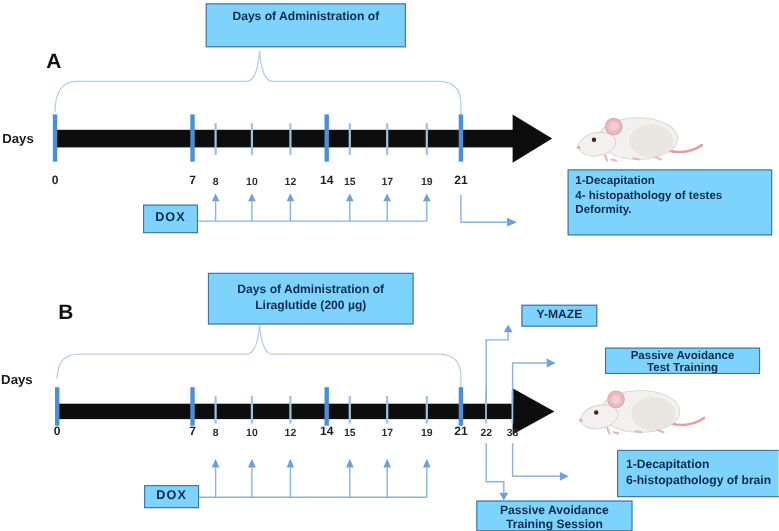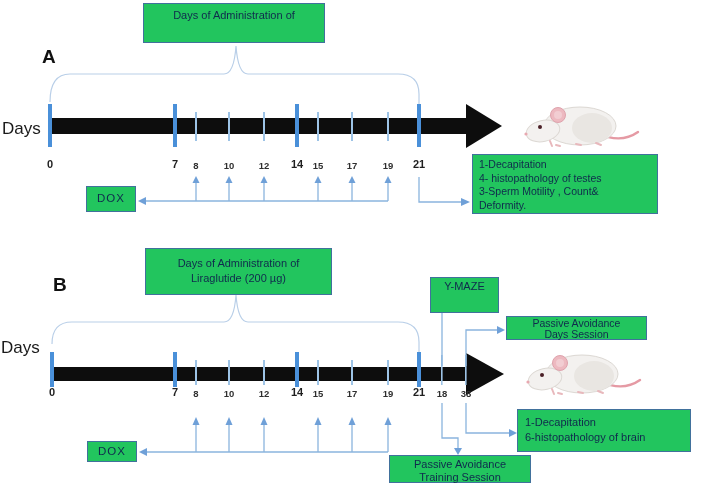--- a/index.html
+++ b/index.html
@@ -1,24 +1,24 @@
 <!DOCTYPE html>
 <html><head>
 <meta charset="utf-8">
 <style>
   html,body{margin:0;padding:0;background:#fff;}
   #fig{position:relative;width:708px;height:483px;background:#ffffff;overflow:hidden;
        font-family:"Liberation Sans",sans-serif;}
   svg{position:absolute;left:0;top:0;z-index:0;}
   .abs{position:absolute;z-index:1;}
-  .box{position:absolute;z-index:1;background:#22c55e;border:1.5px solid #41719c;
-       color:#102a4d;font-weight:normal;box-sizing:border-box;}
+  .box{position:absolute;z-index:1;background:#7dd3fc;border:1.5px solid #41719c;
+       color:#102a4d;font-weight:bold;box-sizing:border-box;margin-left:44px;}
   .box.center{text-align:center;}
   .panel-letter{font-weight:bold;font-size:19px;color:#111;}
-  .axis-label{font-weight:normal;font-size:17px;color:#1a1a1a;}
+  .axis-label{font-weight:bold;font-size:12px;color:#1a1a1a;}
   .num{position:absolute;z-index:1;transform:translateX(-50%);font-weight:bold;
        font-size:11px;color:#1f1f1f;white-space:nowrap;}
   .num.sm{font-size:9.5px;color:#2f2f2f;}
   .line1,.line2,.bline{pointer-events:none;}
 </style>
 </head>
 <body>
 
 <div id="fig">
 
@@ -151,21 +151,20 @@
 <span class="num sm" style="left:318px;top:160px;">15</span>
 <span class="num sm" style="left:352px;top:160px;">17</span>
 <span class="num sm" style="left:388px;top:160px;">19</span>
 <span class="num" style="left:419px;top:158px;">21</span>
 
 <div class="box center" style="left:86px;top:186px;width:50px;height:26px;font-size:11.5px;line-height:23px;letter-spacing:1px;">DOX</div>
 
 <div class="box" style="left:472px;top:154px;width:186px;height:60px;font-size:10.5px;line-height:13.5px;padding:3px 0 0 6px;">
   <div class="bline">1-Decapitation</div>
   <div class="bline">4- histopathology of testes</div>
-  <div class="bline">3-Sperm Motility , Count&amp;</div>
   <div class="bline">Deformity.</div>
 </div>
 
 <div class="abs panel-letter" style="left:53px;top:274px;">B</div>
 
 <div class="box center" style="left:145px;top:248px;width:187px;height:47px;font-size:11px;line-height:15px;padding-top:7px;">
   <div class="line1">Days of Administration of</div>
   <div class="line2">Liraglutide (200 µg)</div>
 </div>
 
@@ -174,28 +173,28 @@
 <span class="num" style="left:52px;top:386px;">0</span>
 <span class="num" style="left:175px;top:386px;">7</span>
 <span class="num sm" style="left:196px;top:388px;">8</span>
 <span class="num sm" style="left:229px;top:388px;">10</span>
 <span class="num sm" style="left:264px;top:388px;">12</span>
 <span class="num" style="left:297px;top:386px;">14</span>
 <span class="num sm" style="left:318px;top:388px;">15</span>
 <span class="num sm" style="left:352px;top:388px;">17</span>
 <span class="num sm" style="left:388px;top:388px;">19</span>
 <span class="num" style="left:419px;top:386px;">21</span>
-<span class="num sm" style="left:442px;top:388px;">18</span>
+<span class="num sm" style="left:442px;top:388px;">22</span>
 <span class="num sm" style="left:466px;top:388px;">38</span>
 
-<div class="box center" style="left:430px;top:277px;width:69px;height:36px;font-size:11px;line-height:17px;">Y-MAZE</div>
+<div class="box center" style="left:430px;top:277px;width:69px;height:20px;font-size:11px;line-height:17px;">Y-MAZE</div>
 
 <div class="box center" style="left:506px;top:316px;width:141px;height:24px;font-size:10.5px;line-height:11px;padding-top:1px;">
   <div class="line1">Passive Avoidance</div>
-  <div class="line2">Days Session</div>
+  <div class="line2">Test Training</div>
 </div>
 
 <div class="box center" style="left:87px;top:441px;width:50px;height:21px;font-size:11.5px;line-height:18px;letter-spacing:1px;">DOX</div>
 
 <div class="box" style="left:517px;top:409px;width:174px;height:43px;font-size:11px;line-height:15px;padding:5px 0 0 7px;">
   <div class="bline">1-Decapitation</div>
   <div class="bline">6-histopathology of brain</div>
 </div>
 
 <div class="box center" style="left:389px;top:455px;width:142px;height:28px;font-size:11px;line-height:12.5px;padding-top:2px;">

